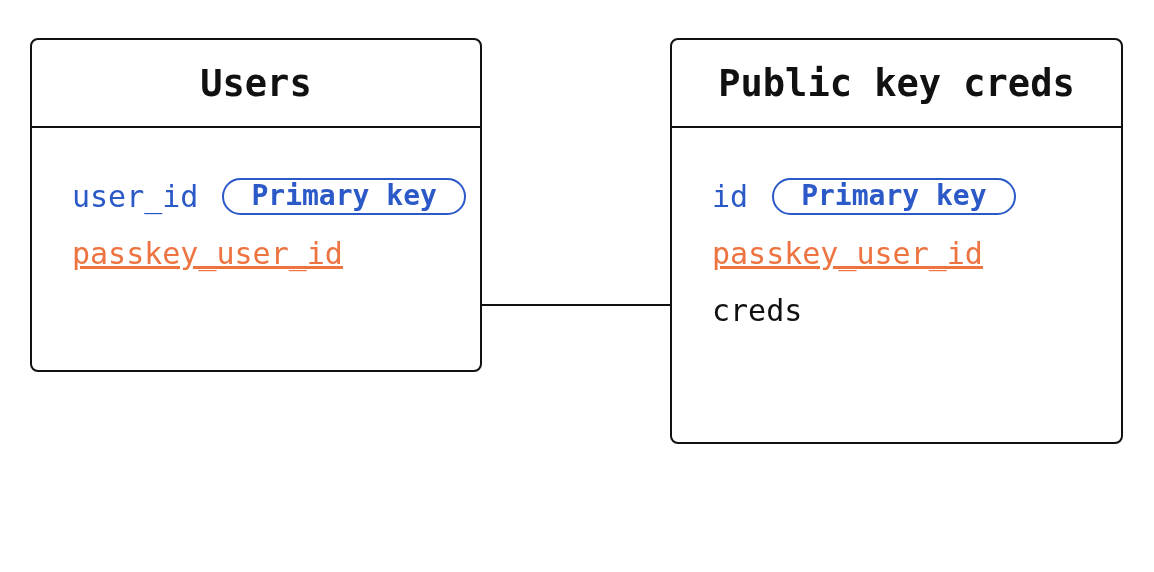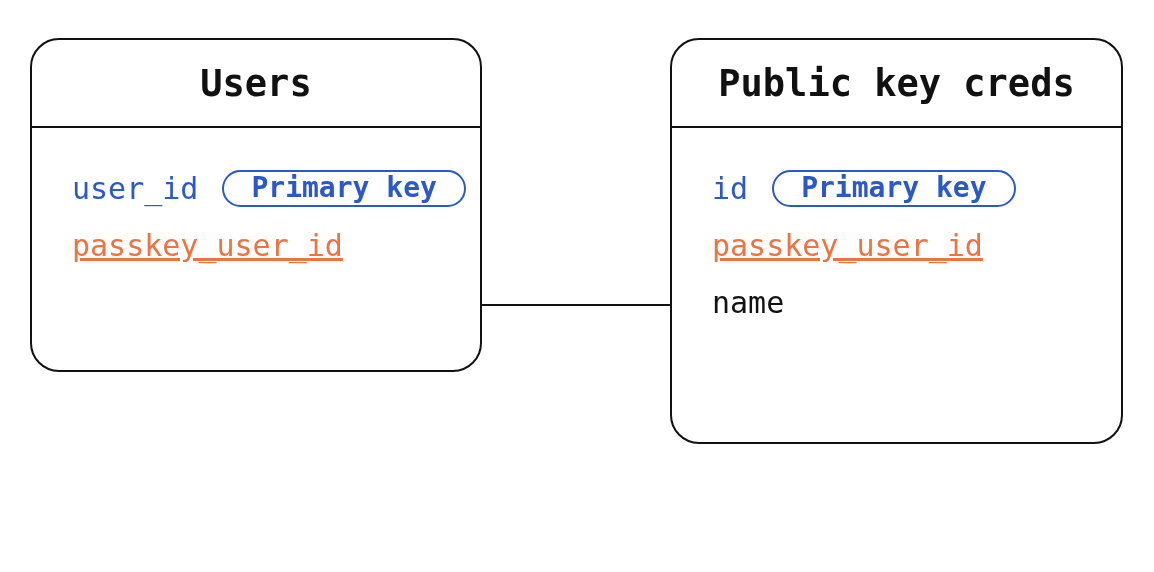--- a/index.html
+++ b/index.html
@@ -15,38 +15,38 @@
     width: 1154px;
     height: 572px;
     background: var(--bg);
     font-family: "DejaVu Sans Mono", "Liberation Mono", monospace;
     overflow: hidden;
   }
   .er-table {
     position: absolute;
     background: var(--bg);
     border: 2px solid var(--ink);
-    border-radius: 29px;
+    border-radius: 8px;
   }
   .er-table.users  { left: 30px;  top: 38px; width: 452px; height: 334px; }
   .er-table.creds  { left: 670px; top: 38px; width: 453px; height: 406px; }
   .er-table-header {
     height: 88px;
     display: flex;
     align-items: center;
     justify-content: center;
     border-bottom: 2px solid var(--ink);
   }
   .er-table-title {
     font-size: 37px;
     font-weight: bold;
     color: var(--ink);
     white-space: nowrap;
   }
-  .er-table-body { padding-top: 32px; }
+  .er-table-body { padding-top: 32px; margin-top: 8px; }
   .field-row {
     height: 57px;
     display: flex;
     align-items: center;
     padding-left: 40px;
     white-space: nowrap;
   }
   .field-name { font-size: 30px; color: var(--ink); }
   .field-row.primary  .field-name { color: var(--blue); }
   .field-row.relation .field-name { color: var(--orange); text-decoration: underline; }
@@ -100,18 +100,18 @@
     </div>
     <div class="er-table-body">
       <div class="field-row primary">
         <span class="field-name">id</span>
         <span class="pk-badge">Primary key</span>
       </div>
       <div class="field-row relation">
         <span class="field-name">passkey_user_id</span>
       </div>
       <div class="field-row">
-        <span class="field-name">name</span>
+        <span class="field-name">creds</span>
       </div>
     </div>
   </div>
 
 </div>
 
 </body></html>

